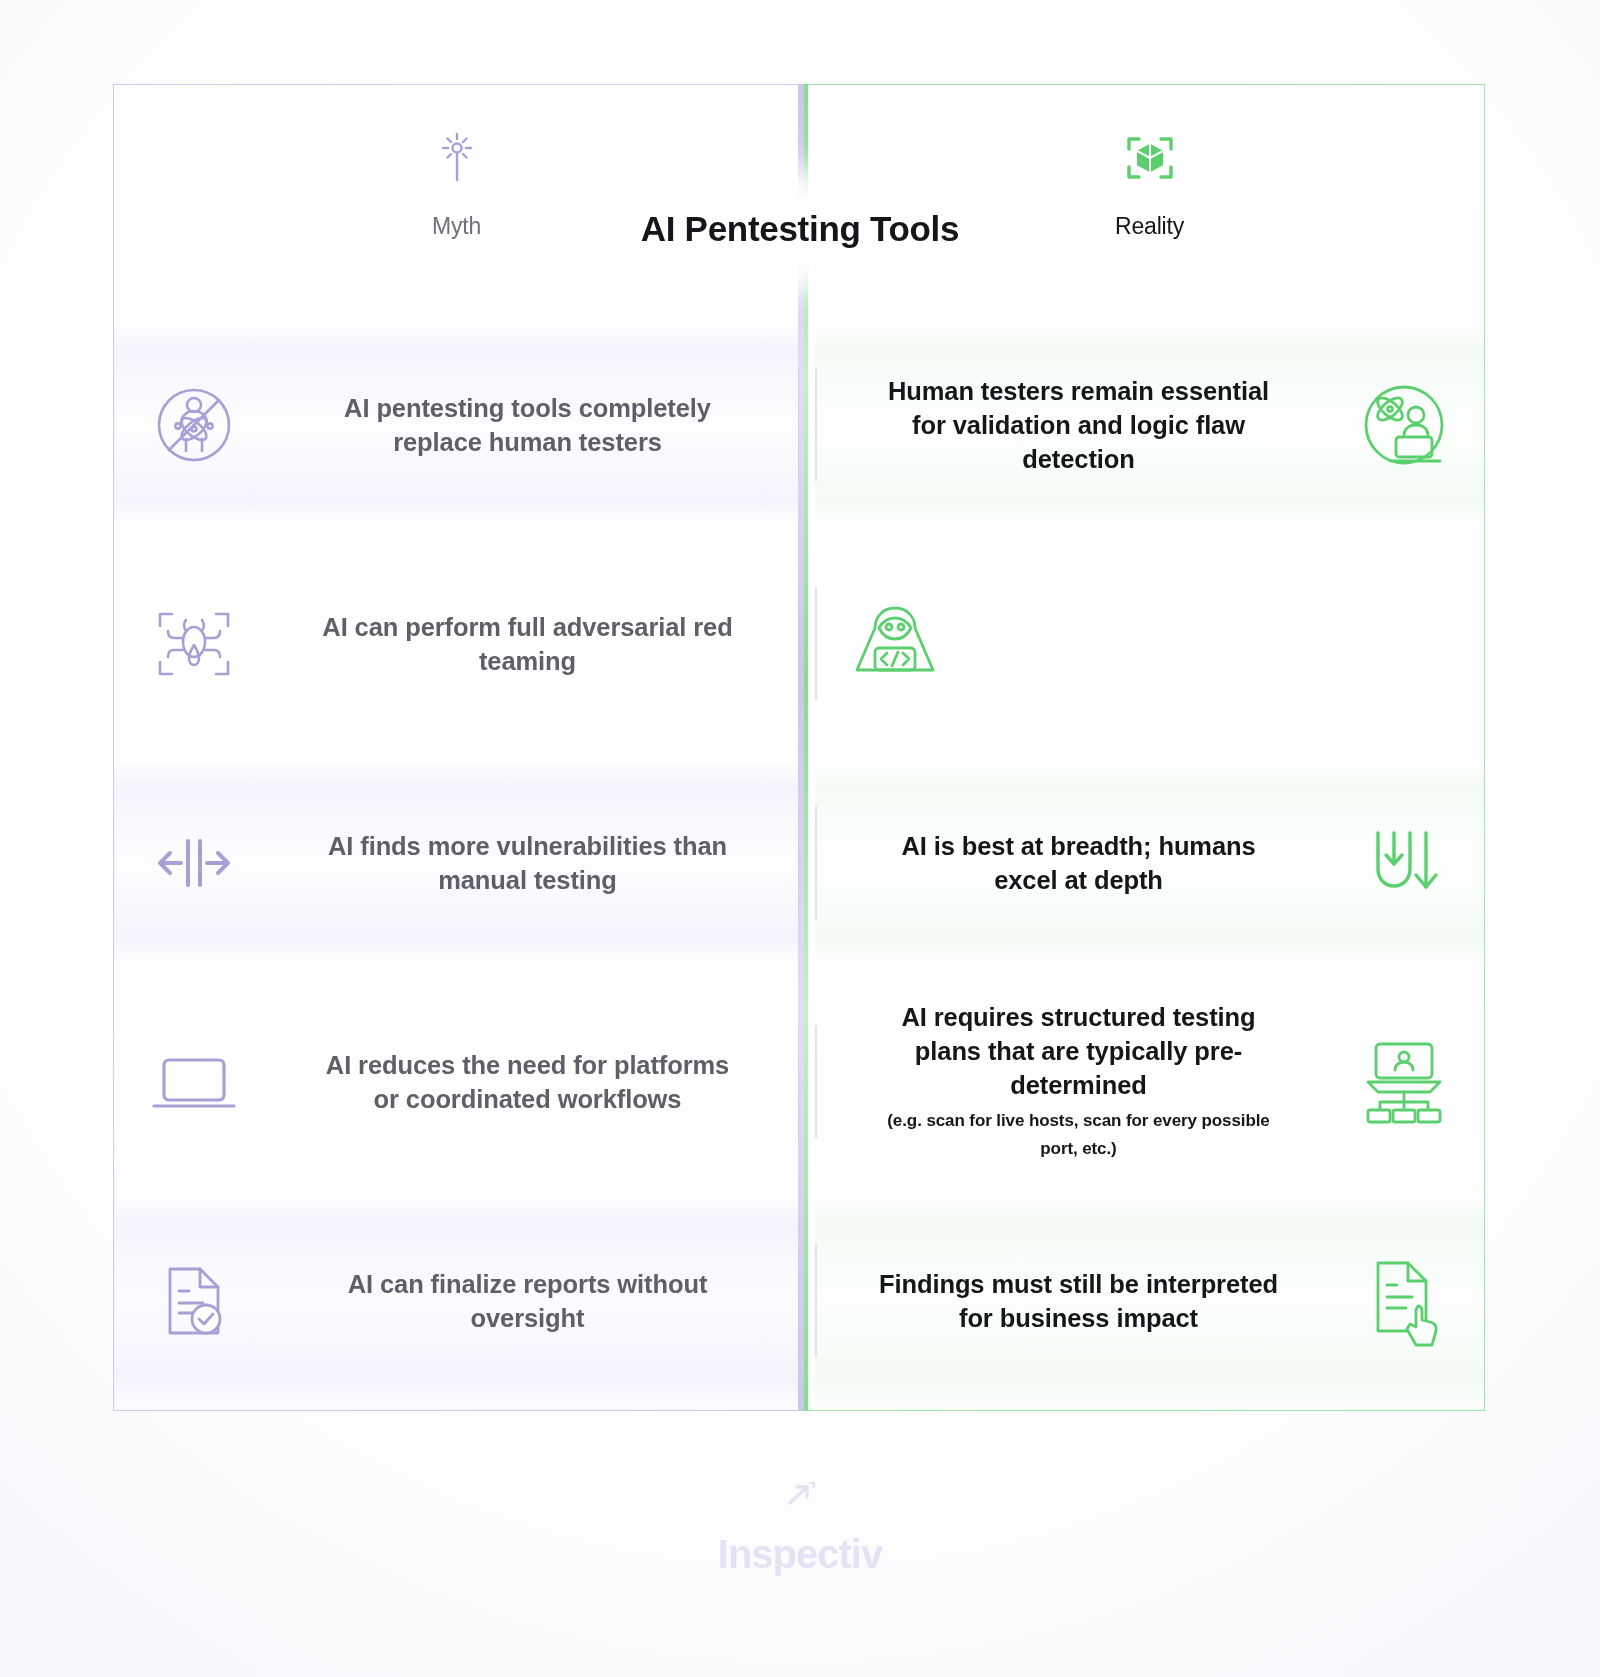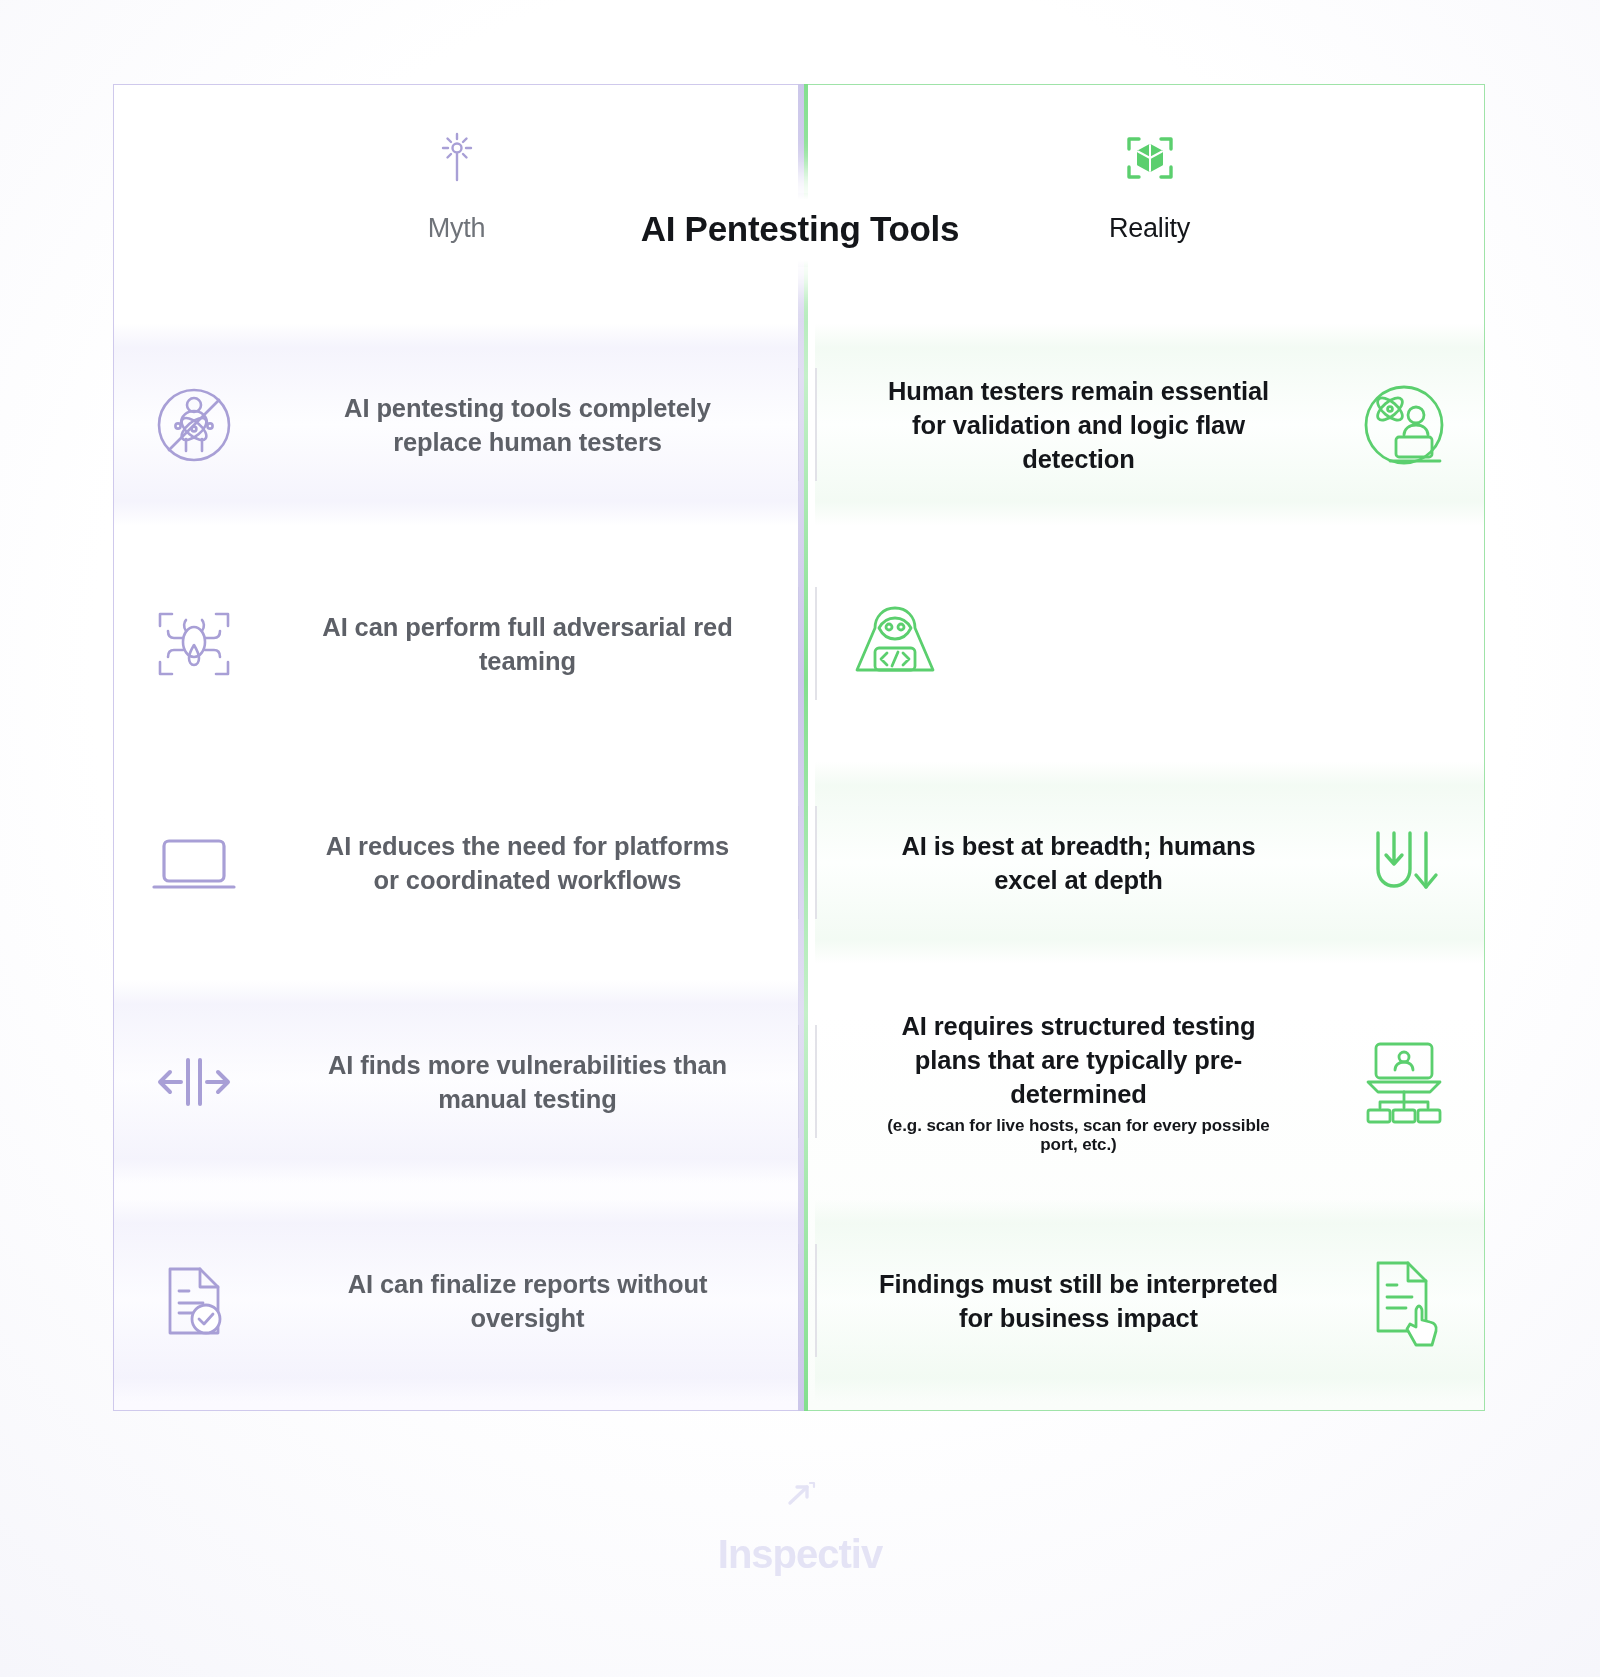--- a/index.html
+++ b/index.html
@@ -93,21 +93,21 @@
     inset: 0;
     display: flex;
     flex-direction: column;
     align-items: center;
     justify-content: flex-start;
     padding-top: 42px;
   }
   .head-icon { height: 62px; display: flex; align-items: center; justify-content: center; }
   .head-title {
     margin-top: 24px;
-    font-size: 27px;
+    font-size: 23px;
     font-weight: 400;
     letter-spacing: -0.2px;
   }
   .myth-title   { color: #6f7379; }
   .reality-title{ color: #14161a; }
 
   
   .center-label {
     position: absolute;
     left: 50%;
@@ -176,21 +176,21 @@
     line-height: 34px;
     letter-spacing: -0.1px;
   }
   .col-myth .row-text   { color: #5d6067; text-align: center; padding-right: 60px; }
   .col-reality .row-text{ color: #14161a; text-align: center; padding-left: 60px; }
 
   .row-sub {
     display: block;
     margin-top: 5px;
     font-size: 17px;
-    line-height: 19px;
+    line-height: 28px;
     color: #14161a;
   }
 
   
   .hair {
     position: absolute;
     top: 24%;
     bottom: 24%;
     width: 1.5px;
     background: #e2e2e8;
@@ -277,42 +277,42 @@
               <ellipse cx="46" cy="44" rx="11" ry="15"></ellipse>
               <path d="M38 33c-3-4-2-9 0-11M54 33c3-4 2-9 0-11"></path>
               <path d="M35 40H26c-4 0-6-3-6-7M57 40h9c4 0 6-3 6-7"></path>
               <path d="M35 52H26c-4 0-6 3-6 7M57 52h9c4 0 6 3 6 7"></path>
               <path d="M46 47c-3 5-5 9-5 13 0 4 2 7 5 7s5-3 5-7c0-4-2-8-5-13z"></path>
             </svg>
           </div>
           <div class="row-text">AI can perform full adversarial red teaming</div>
         </div>
 
-        <div class="row">
-          <div class="hair"></div>
-          <div class="row-icon">
-            <svg width="96" height="96" viewBox="0 0 96 96" fill="none" stroke="#a89fd6" stroke-width="3.2" stroke-linecap="round" stroke-linejoin="round">
-              <rect x="18" y="26" width="60" height="40" rx="5"></rect>
-              <path d="M8 72h80"></path>
-            </svg>
-          </div>
-          <div class="row-text">AI reduces the need for platforms or coordinated workflows</div>
-        </div>
-
         <div class="row band">
           <div class="hair"></div>
           <div class="row-icon">
             <svg width="92" height="92" viewBox="0 0 92 92" fill="none" stroke="#a89fd6" stroke-width="4" stroke-linecap="round" stroke-linejoin="round">
               <line x1="40" y1="24" x2="40" y2="68"></line>
               <line x1="52" y1="24" x2="52" y2="68"></line>
               <path d="M33 46H14M22 36l-10 10 10 10"></path>
               <path d="M59 46h19M70 36l10 10-10 10"></path>
             </svg>
           </div>
           <div class="row-text">AI finds more vulnerabilities than manual testing</div>
+        </div>
+
+        <div class="row">
+          <div class="hair"></div>
+          <div class="row-icon">
+            <svg width="96" height="96" viewBox="0 0 96 96" fill="none" stroke="#a89fd6" stroke-width="3.2" stroke-linecap="round" stroke-linejoin="round">
+              <rect x="18" y="26" width="60" height="40" rx="5"></rect>
+              <path d="M8 72h80"></path>
+            </svg>
+          </div>
+          <div class="row-text">AI reduces the need for platforms or coordinated workflows</div>
         </div>
 
         <div class="row band">
           <div class="hair"></div>
           <div class="row-icon">
             <svg width="92" height="92" viewBox="0 0 92 92" fill="none" stroke="#a89fd6" stroke-width="2.8" stroke-linecap="round" stroke-linejoin="round">
               <path d="M22 14h30l18 18v46H22z"></path>
               <path d="M52 14v18h18"></path>
               <line x1="31" y1="36" x2="41" y2="36"></line>
               <line x1="31" y1="48" x2="55" y2="48"></line>

